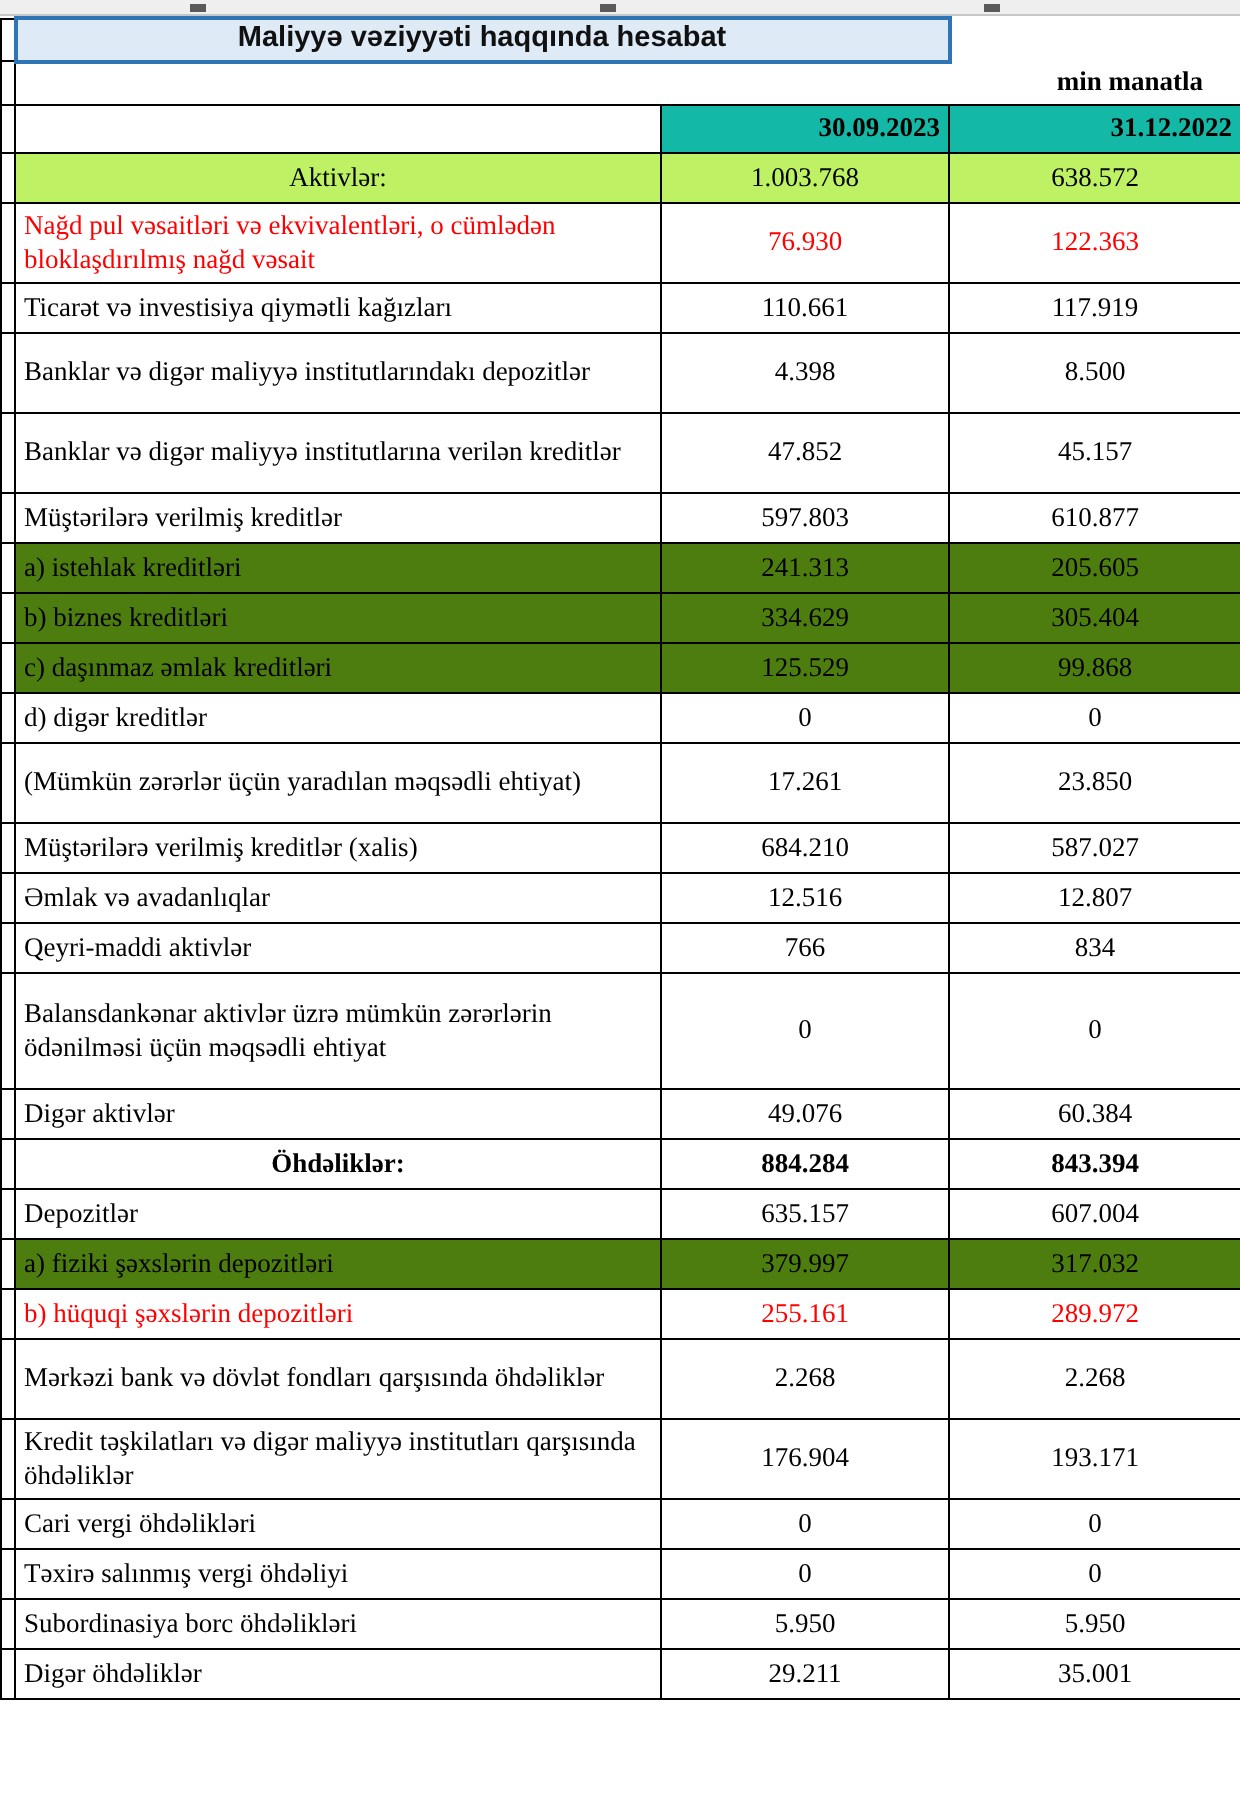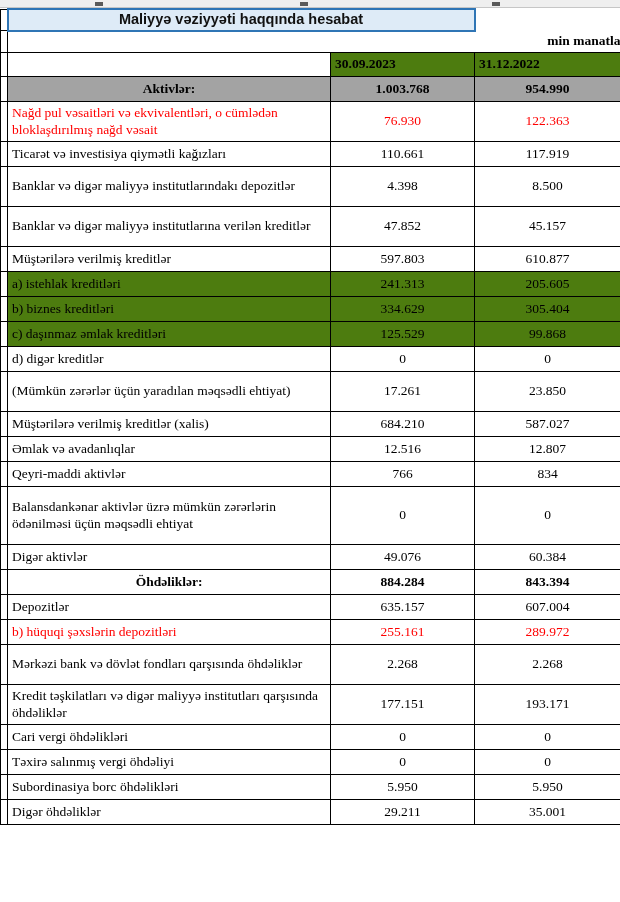--- a/index.html
+++ b/index.html
@@ -60,29 +60,29 @@
     font-size: 14.5px;
     text-align: center;
     color: #111111;
   }
   td.noborder { border: none; }
   td.unit-cell {
     border: none;
     font-weight: bold;
     text-align: right;
     font-size: 13.5px;
-    padding-right: 0;
+    padding-right: 19px;
   }
   td.colhead {
-    background: #4d7c0f;
+    background: #14b8a6;
     font-weight: bold;
-    text-align: left;
+    text-align: right;
   }
   tr.section-green td.lbl,
-  tr.section-green td.num { background: #a3a3a3; font-weight: bold; margin-left: 44px; }
+  tr.section-green td.num { background: #bef264; font-weight: normal; margin-left: 44px; }
   tr.section-green td.lbl { text-align: center; }
   tr.section-plain td.lbl,
   tr.section-plain td.num { font-weight: bold; }
   tr.section-plain td.lbl { text-align: center; }
   tr.yellow td.lbl,
   tr.yellow td.num { background: #4d7c0f; }
   tr.red td.lbl,
   tr.red td.num { color: #ff0000; }
 </style>
 </head>
@@ -115,21 +115,21 @@
     <tr class="header-row">
       <td class="gutter-cell"></td>
       <td class="lbl"></td>
       <td class="colhead">30.09.2023</td>
       <td class="colhead">31.12.2022</td>
     </tr>
   <tr class="section-green">
     <td class="gutter-cell"></td>
     <td class="lbl">Aktivlər:</td>
     <td class="num">1.003.768</td>
-    <td class="num">954.990</td>
+    <td class="num">638.572</td>
   </tr>
       <tr class="red h2">
     <td class="gutter-cell"></td>
     <td class="lbl">Nağd pul vəsaitləri və ekvivalentləri, o cümlədən bloklaşdırılmış nağd vəsait</td>
     <td class="num">76.930</td>
     <td class="num">122.363</td>
   </tr>
       <tr>
     <td class="gutter-cell"></td>
     <td class="lbl">Ticarət və investisiya qiymətli kağızları</td>
@@ -219,36 +219,42 @@
     <td class="lbl">Öhdəliklər:</td>
     <td class="num">884.284</td>
     <td class="num">843.394</td>
   </tr>
       <tr>
     <td class="gutter-cell"></td>
     <td class="lbl">Depozitlər</td>
     <td class="num">635.157</td>
     <td class="num">607.004</td>
   </tr>
+      <tr class="yellow">
+    <td class="gutter-cell"></td>
+    <td class="lbl">a) fiziki şəxslərin depozitləri</td>
+    <td class="num">379.997</td>
+    <td class="num">317.032</td>
+  </tr>
       <tr class="red">
     <td class="gutter-cell"></td>
     <td class="lbl">b) hüquqi şəxslərin depozitləri</td>
     <td class="num">255.161</td>
     <td class="num">289.972</td>
   </tr>
       <tr class="h2">
     <td class="gutter-cell"></td>
     <td class="lbl">Mərkəzi bank və dövlət fondları qarşısında öhdəliklər</td>
     <td class="num">2.268</td>
     <td class="num">2.268</td>
   </tr>
       <tr class="h2">
     <td class="gutter-cell"></td>
     <td class="lbl">Kredit təşkilatları və digər maliyyə institutları qarşısında öhdəliklər</td>
-    <td class="num">177.151</td>
+    <td class="num">176.904</td>
     <td class="num">193.171</td>
   </tr>
       <tr>
     <td class="gutter-cell"></td>
     <td class="lbl">Cari vergi öhdəlikləri</td>
     <td class="num">0</td>
     <td class="num">0</td>
   </tr>
       <tr>
     <td class="gutter-cell"></td>

